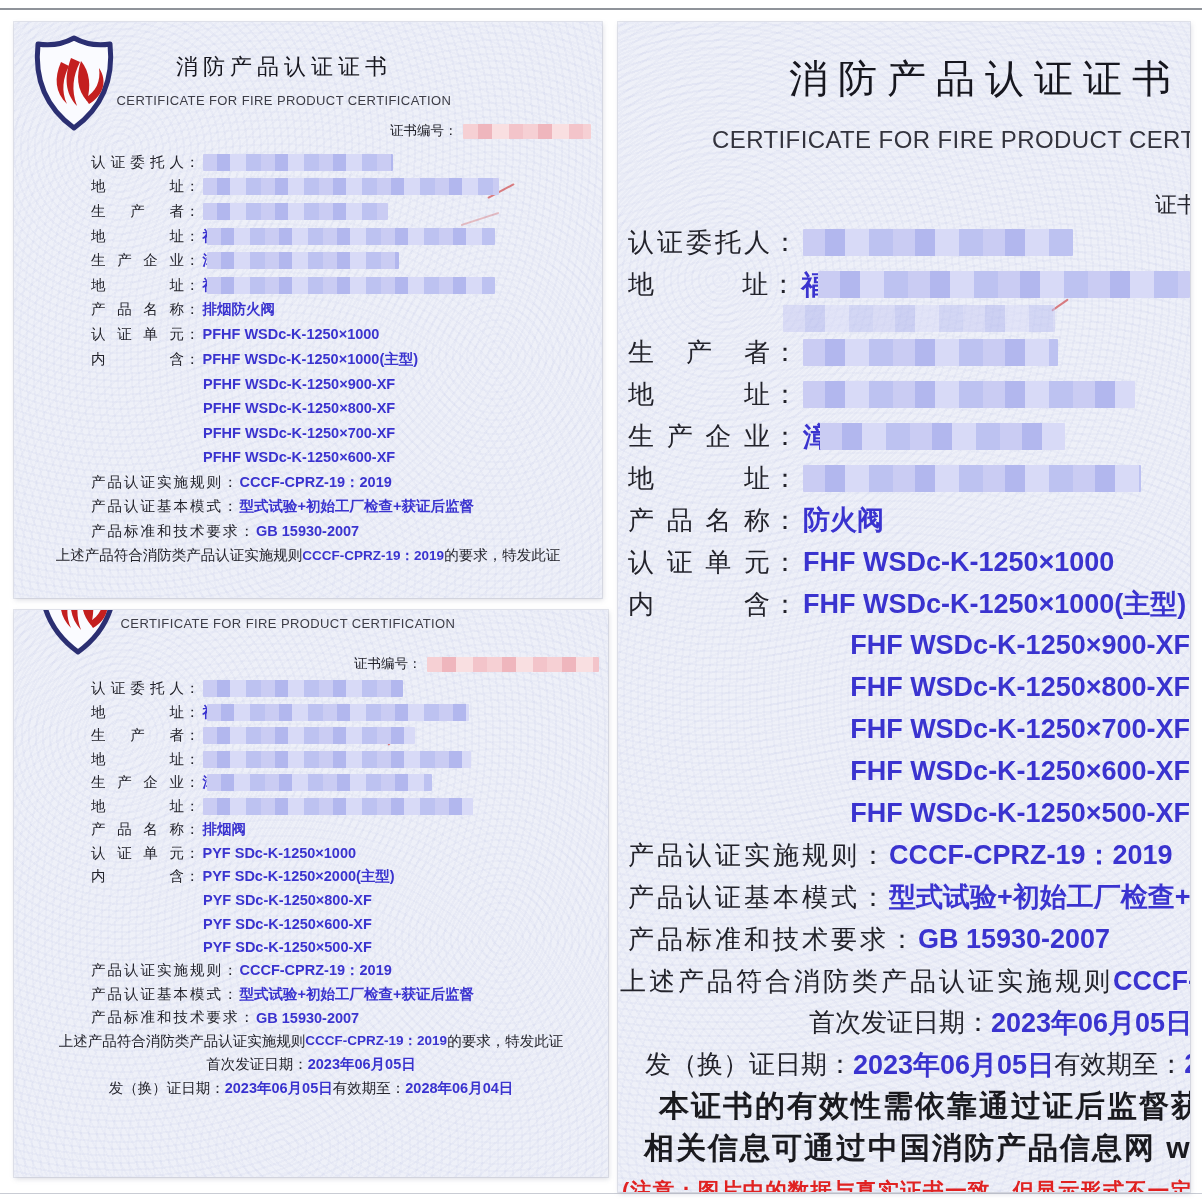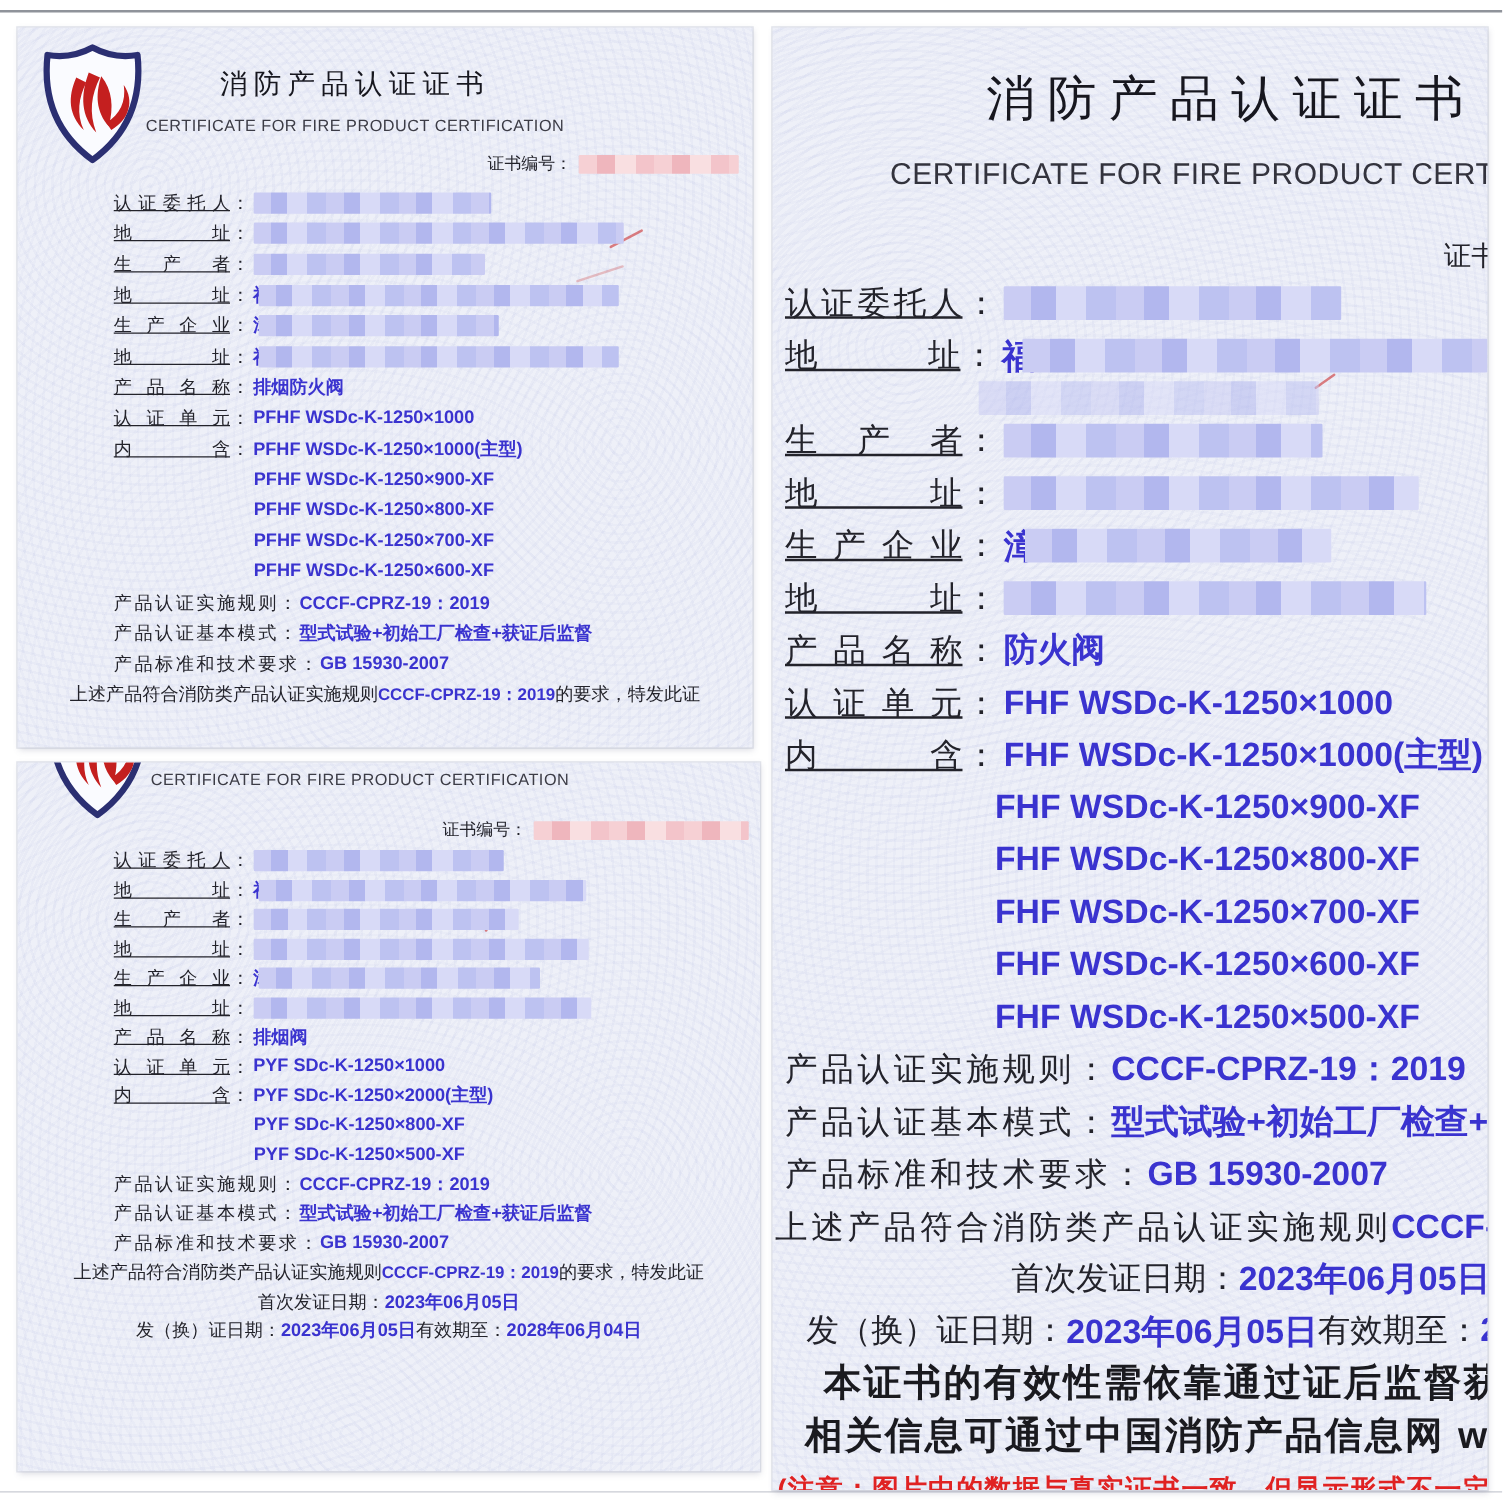--- a/index.html
+++ b/index.html
@@ -34,21 +34,21 @@
 
   .certno{position:absolute;display:flex;align-items:center;white-space:nowrap;}
   .certno-a{left:376px;top:100px;font-size:13.5px;}
   .certno-b{left:340px;top:45px;font-size:13.5px;}
   .certno-r{left:537px;top:168px;font-size:22px;}
   .certno .k{margin-right:5px;}
 
   .k{color:#23232b;}
   .v{color:#3a33cf;font-weight:600;}
   .colon{color:#23232b;padding:0 3px 0 1px;}
-  .lbl{color:#23232b;display:inline-block;text-align:justify;text-align-last:justify;text-decoration:underline;}
+  .lbl{color:#23232b;display:inline-block;text-align:justify;text-align-last:justify;}
 
   .bar{display:inline-block;height:17px;border-radius:1px;position:relative;z-index:1;
        background:repeating-linear-gradient(90deg,#caccf3 0 14px,#b2b7ee 14px 27px,#d8daf7 27px 43px,#bdc2f1 43px 58px);}
   .bar.light{opacity:.55;height:13px;}
   .bar.pink{height:15px;
        background:repeating-linear-gradient(90deg,#f6d0d4 0 15px,#efb6bd 15px 29px,#f9dfe1 29px 46px,#f3c4ca 46px 60px);}
   .pfx{margin-right:-10px;position:relative;z-index:0;}
 
   .rows{position:absolute;left:0;right:0;}
   .row{display:flex;align-items:center;white-space:nowrap;}
@@ -64,21 +64,21 @@
   .rows-b{top:67px;}
   .cert-b .row{height:23.5px;font-size:14.5px;padding-left:77px;}
   .cert-b .lbl{width:93px;}
   .cert-b .row.item{padding-left:189px;}
 
   .rows-r{top:200px;}
   .cert-r .row{height:41.9px;font-size:26px;padding-left:10px;}
   .cert-r .lbl{width:142px;}
   .cert-r .colon{padding:0 5px 0 2px;}
   .cert-r .row .v{font-size:27px;}
-  .cert-r .row.item{padding-left:178px;}
+  .cert-r .row.item{padding-left:178px;justify-content:flex-end;}
   .cert-r .bar{height:27px;
        background:repeating-linear-gradient(90deg,#caccf3 0 22px,#b2b7ee 22px 42px,#d8daf7 42px 66px,#bdc2f1 66px 90px);}
   .cert-r .row.wrap{height:26px;}
   .cert-r .row.foot .k{letter-spacing:3px;}
   .cert-r .row.big,.cert-r .row.big .k{font-size:30px;font-weight:600;letter-spacing:2px;color:#1a1a1f;}
   .cert-r .row.red .k{color:#e02222;font-weight:700;font-size:21.5px;letter-spacing:1px;}
 
   .mark{position:absolute;background:rgba(200,30,30,.55);border-radius:2px;}
 </style>
 </head>
@@ -251,20 +251,23 @@
         </div>
         <div class="row">
           <span class="lbl">内含</span>
           <span class="colon">：</span>
           <span class="v">PYF SDc-K-1250×2000(主型)</span>
         </div>
         <div class="row item">
           <span class="v">PYF SDc-K-1250×800-XF</span>
         </div>
         <div class="row item">
+          <span class="v">PYF SDc-K-1250×600-XF</span>
+        </div>
+        <div class="row item">
           <span class="v">PYF SDc-K-1250×500-XF</span>
         </div>
         <div class="row foot">
           <span class="k">产品认证实施规则：</span>
           <span class="v">CCCF-CPRZ-19：2019</span>
         </div>
         <div class="row foot">
           <span class="k">产品认证基本模式：</span>
           <span class="v">型式试验+初始工厂检查+获证后监督</span>
         </div>

